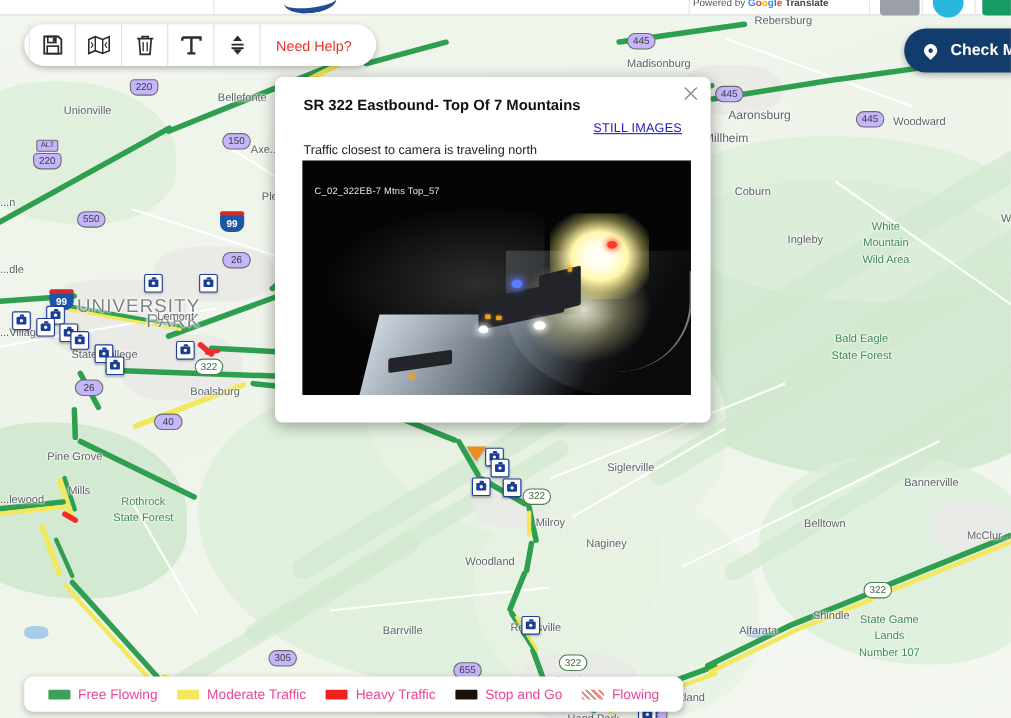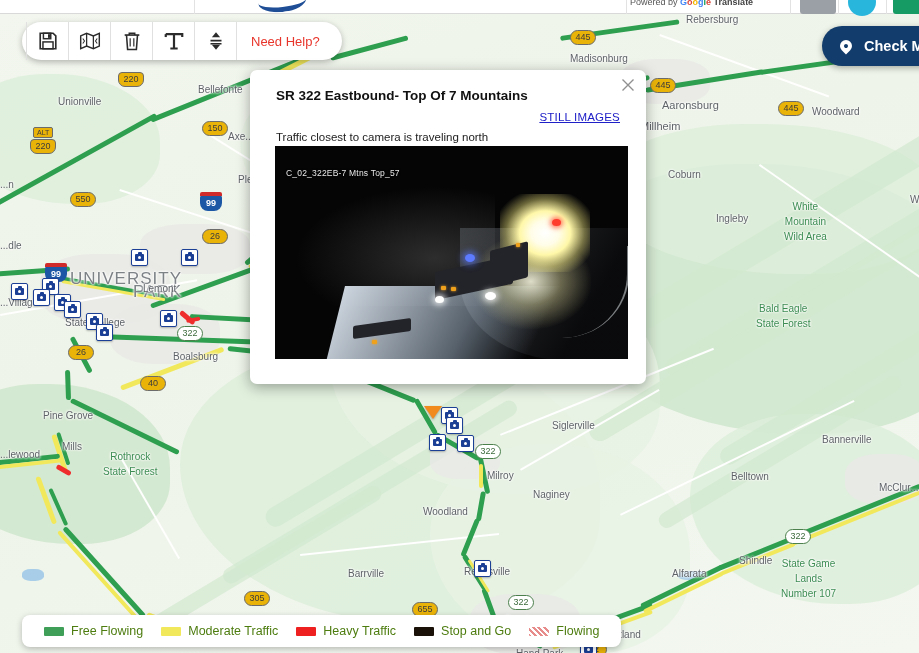--- a/index.html
+++ b/index.html
@@ -70,21 +70,21 @@
   .road.minor { background:#ffffff; height:1.5px; opacity:.95;}
 
   
   .traf { position:absolute; transform-origin:0 0; border-radius:3px; }
   .traf.green { background:#2e9e4f; }
   .traf.yellow{ background:#f2e85c; }
   .traf.red   { background:#ef2d2d; }
 
   
   .shield {
-    position:absolute; background:#eab308; border:1.4px solid #6b6b6b;
+    position:absolute; background:#c4b5fd; border:1.4px solid #6b6b6b;
     border-radius:9px; font-size:9px; color:#3c3c3c; text-align:center;
     line-height:13px; height:15px; min-width:26px; padding:0 3px;
     font-family:"Liberation Sans",sans-serif;
   }
   .shield.us {
     border-radius:4px 4px 7px 7px; border-width:1.3px;
   }
   .shield.alt {
     height:11px; line-height:9px; font-size:7px; border-radius:2px; min-width:20px;
   }
@@ -254,21 +254,21 @@
     border-radius:0 0 70% 0;
   }
 
   
   .legend {
     position:absolute; left:22px; bottom:6px; height:32px;
     background:#fff; border-radius:8px; z-index:45;
     display:flex; align-items:center; gap:18px; padding:0 22px;
     box-shadow:0 2px 6px rgba(0,0,0,.25);
   }
-  .leg-item { display:flex; align-items:center; gap:7px; font-size:12.5px; color:#4d7c0f; white-space:nowrap;}
+  .leg-item { display:flex; align-items:center; gap:7px; font-size:12.5px; color:#ec4899; white-space:nowrap;}
   .swatch { width:20px; height:9px; border-radius:1px; flex:none; }
   .swatch.closed {
     background: repeating-linear-gradient(45deg,#e88b8b 0 2px,#fff 2px 4px);
   }
 </style>
 </head>
 <body>
 
 <div id="app">
 

